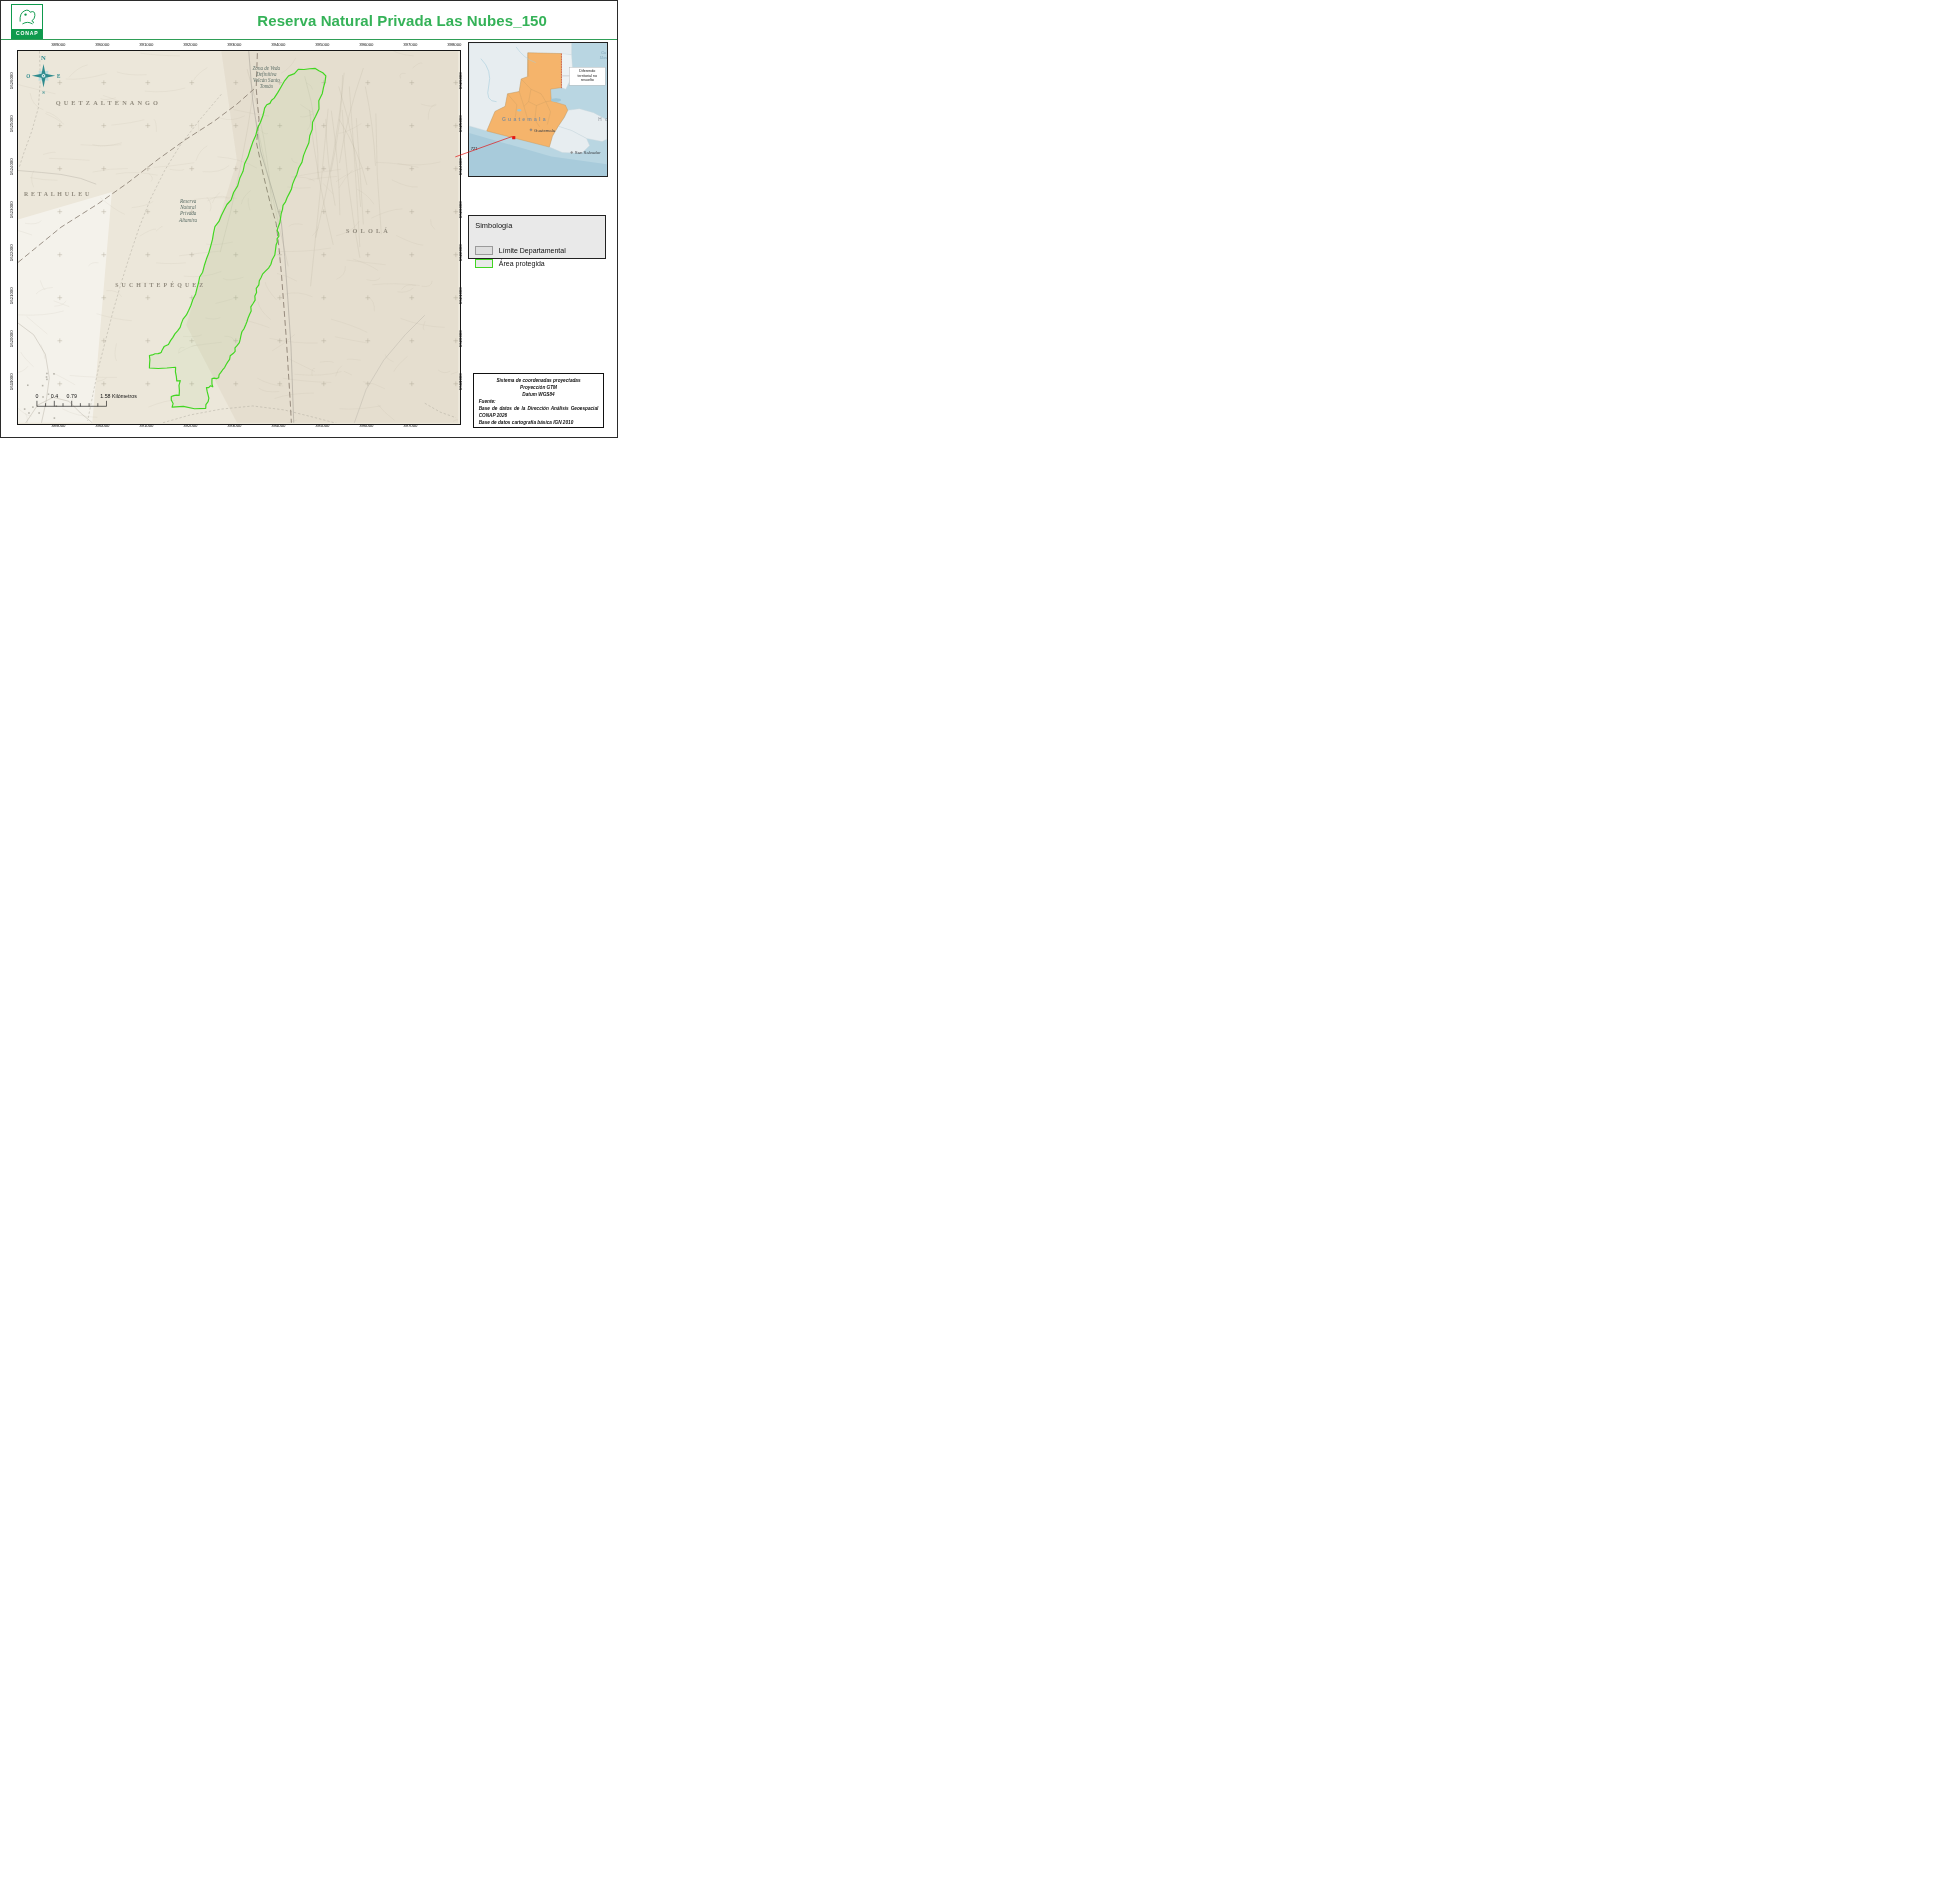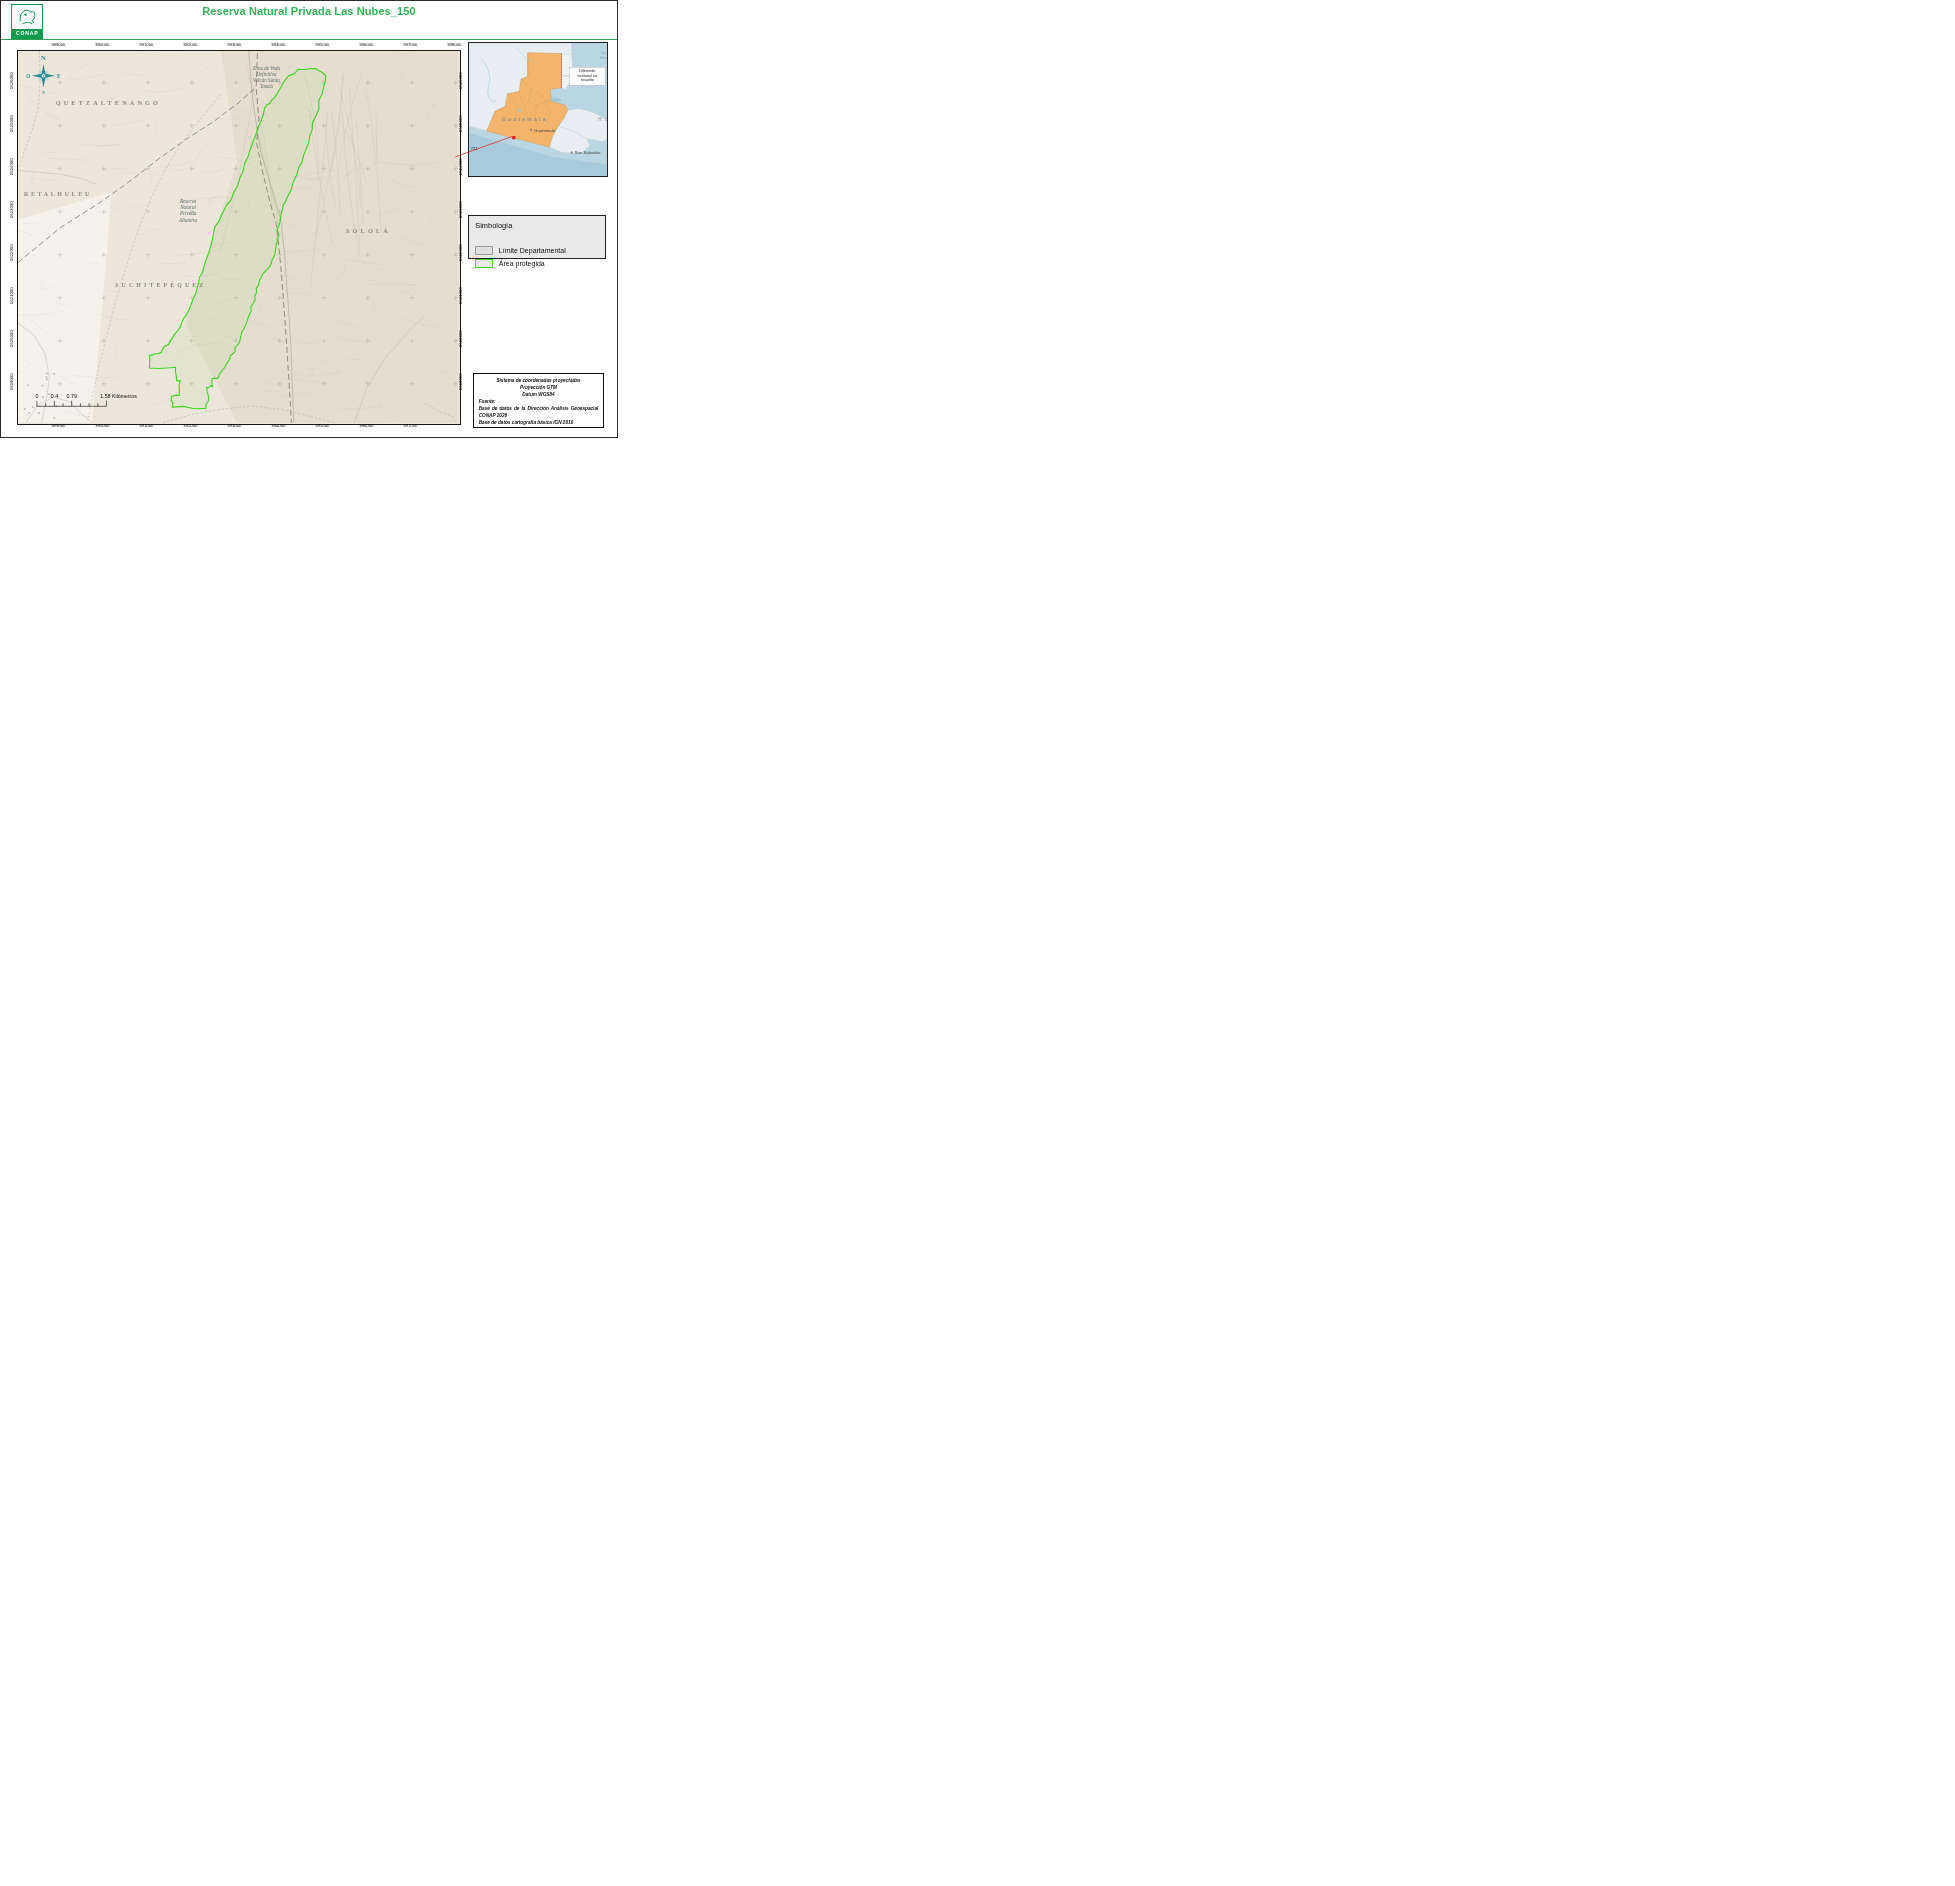--- a/index.html
+++ b/index.html
@@ -2,21 +2,21 @@
 <html style="font-size:6.3px"><head>
 <meta charset="utf-8">
 <style>
   html,body{margin:0;padding:0}
   body{font-family:"Liberation Sans",sans-serif;background:#fff;color:#111}
   .sheet{position:relative;width:616px;height:436px;background:#fff;border:0.8px solid #2b2b2b;overflow:hidden}
   .header{position:absolute;left:0;top:0;right:0;height:38px;background:#fff;border-bottom:0.8px solid #2f9e57}
   .logo{position:absolute;left:10.2px;top:2.7px;width:30px;height:33px;border:1px solid #0f9a4d;background:#fff}
   .logo-art{display:block;margin:1.2px auto 0}
   .logo-band{position:absolute;left:0;right:0;bottom:0;height:8.6px;background:#0f9a4d;color:#fff;font-size:5.1px;font-weight:bold;letter-spacing:0.8px;text-align:center;line-height:8.6px}
-  .title{position:absolute;left:70px;right:70px;top:4px;text-align:center;font-size:11px;font-weight:bold;color:#35b258;letter-spacing:0.1px}
+  .title{position:absolute;left:70px;right:70px;top:11px;text-align:right;font-size:15px;font-weight:bold;color:#35b258;letter-spacing:0.1px}
   .doc-code{position:absolute;right:11px;top:40px;font-size:5.3px}
   .map-wrap{position:absolute;left:6.3px;top:40px;width:459px;height:389px}
   .map-canvas{position:absolute;left:9.4px;top:8.6px;width:442px;height:373px;border:0.8px solid #161616;background:#ece7da;overflow:hidden}
   .tick{position:absolute;font-size:4.3px;height:5.5px;line-height:5.5px;text-align:center;color:#111;white-space:nowrap}
   .compass{position:absolute;left:5.9px;top:2px}
   .scalebar{position:absolute;left:15.6px;top:342px}
   .inset{position:absolute;left:467px;top:41px;width:138px;height:133px;border:0.6px solid #222;background:#b9d6e2;overflow:hidden}
   .inset svg{display:block}
   .legend{position:absolute;left:467px;top:214px;width:138px;height:44px;border:0.6px solid #222;background:#e9e9e9;padding:4.7px 6.3px;box-sizing:border-box}
   .legend-title{font-size:7.4px;margin-bottom:16px}

